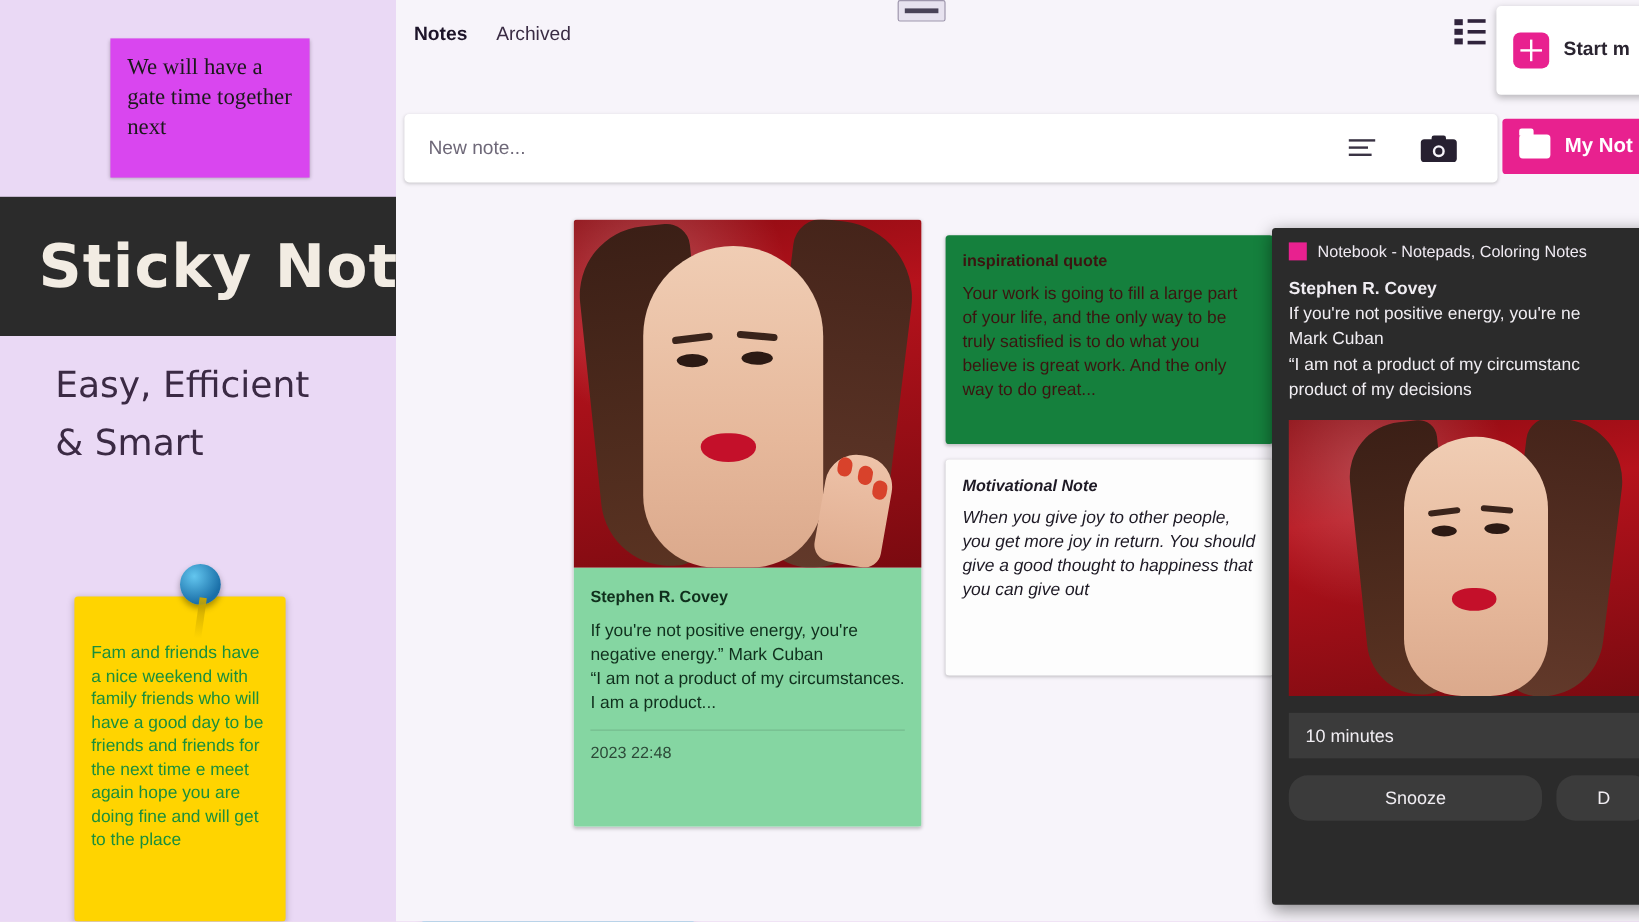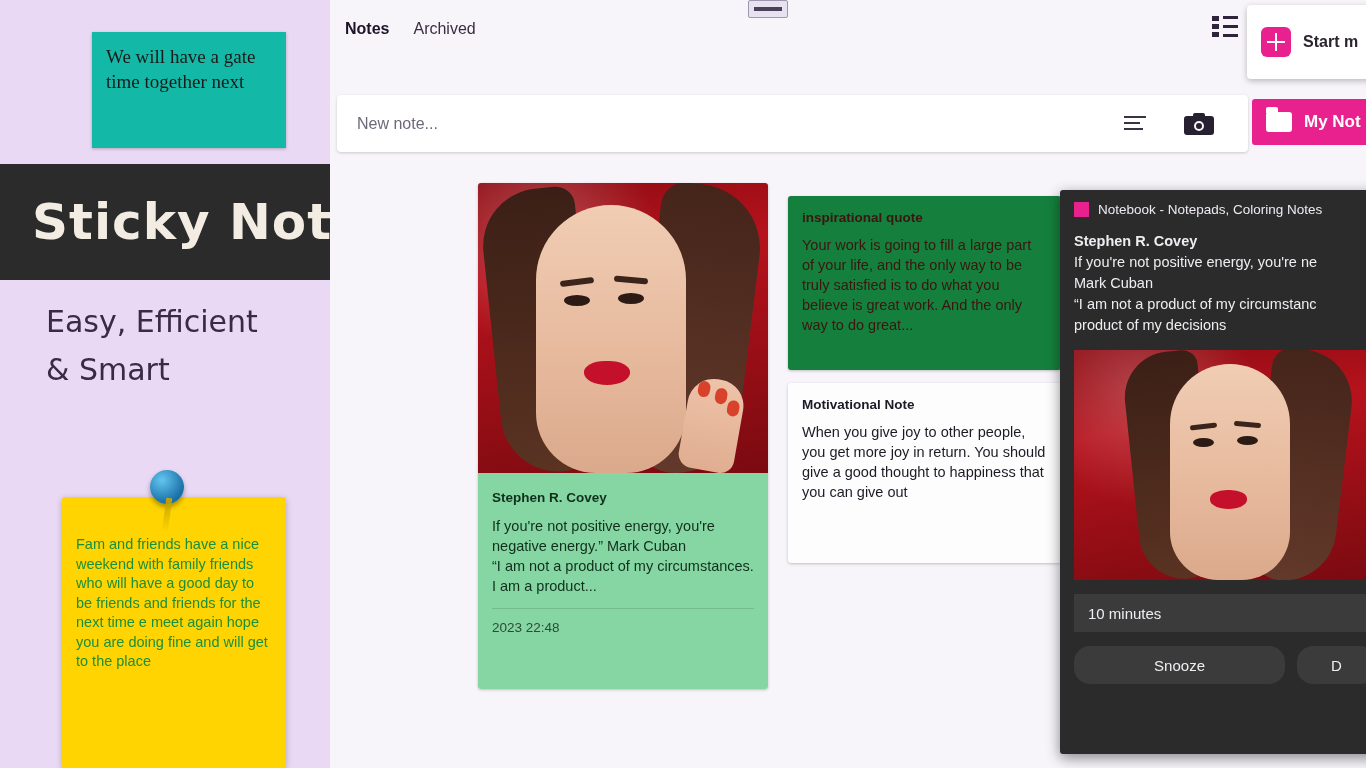--- a/index.html
+++ b/index.html
@@ -10,22 +10,22 @@
     background: #e9d6f2;
   }
   #root { position: relative; width: 1366px; height: 768px; }
 
   
   .promo-bg {
     position: absolute; left: 0; top: 0; width: 330px; height: 768px;
     background: #ead9f5;
   }
   .promo-note-top {
-    position: absolute; left: 92px; top: 32px; width: 194px; height: 116px;
-    background: #14b8a6;
+    position: absolute; left: 92px; top: 32px; width: 166px; height: 116px;
+    background: #d946ef;
     box-shadow: 0 1px 3px rgba(0,0,0,.25);
     overflow: hidden;
   }
   .promo-note-top .txt {
     padding: 12px 10px 0 14px;
     font-family: "Liberation Serif", serif;
     font-size: 19px; line-height: 25px; color: #1a1a1a;
   }
   .promo-title-band {
     position: absolute; left: 0; top: 164px; width: 474px; height: 116px;
@@ -36,21 +36,21 @@
     color: #f2ece3; font-size: 50px; font-weight: bold;
     letter-spacing: 1px; padding-left: 32px;
     font-family: "DejaVu Sans", sans-serif;
   }
   .promo-sub {
     position: absolute; left: 46px; top: 298px; width: 270px;
     font-size: 30px; line-height: 48px; color: #3b2a44;
     font-family: "DejaVu Sans", sans-serif;
   }
   .promo-yellow {
-    position: absolute; left: 62px; top: 497px; width: 224px; height: 271px;
+    position: absolute; left: 62px; top: 497px; width: 176px; height: 271px;
     background: #ffd400;
     border-radius: 3px;
     box-shadow: 0 2px 6px rgba(0,0,0,.25);
     overflow: hidden;
   }
   .promo-yellow .txt {
     padding: 38px 12px 0 14px;
     color: #1a8f3c; font-size: 14.5px; line-height: 19.5px;
   }
   .pin {
@@ -214,21 +214,21 @@
     background:#85d6a2; padding: 14px 14px 8px 14px; height: 216px;
     font-size:15px; line-height:21px; color:#10301d;
   }
   .n-green .meta { margin-top: 12px; font-size: 13.5px; color:#2c4a38; }
   .greensplit { border-top: 1px solid rgba(0,0,0,.12); margin-top:10px; padding-top:8px;}
 
   
   .c3 { left: 458px; top: 183px; width: 273px; }
   .n-lime { background:#c8f07f; padding: 14px 14px; height: 172px; color:#20300a; }
   .n-salmon { margin-top: 13px; background:#15803d; padding: 14px 14px; height: 174px; color:#3b1510; }
-  .n-plain { margin-top: 13px; background:#fdfdfd; padding: 14px 14px; height: 180px; color:#1e1a25; }
+  .n-plain { margin-top: 13px; background:#fdfdfd; padding: 14px 14px; height: 180px; color:#1e1a25;font-style:italic; }
   .n-lime .ttl, .n-salmon .ttl, .n-plain .ttl { margin-bottom: 10px; }
 
   
   .start-card {
     position: absolute; left: 1247px; top: 5px; width: 140px; height: 74px;
     background:#ffffff; border-radius:4px; box-shadow:0 2px 6px rgba(0,0,0,.25);
     display:flex; align-items:center; padding-left:14px; gap:12px;
   }
   .sq-pink {
     width:30px; height:30px; border-radius:6px; background:#e8218f; position:relative;

